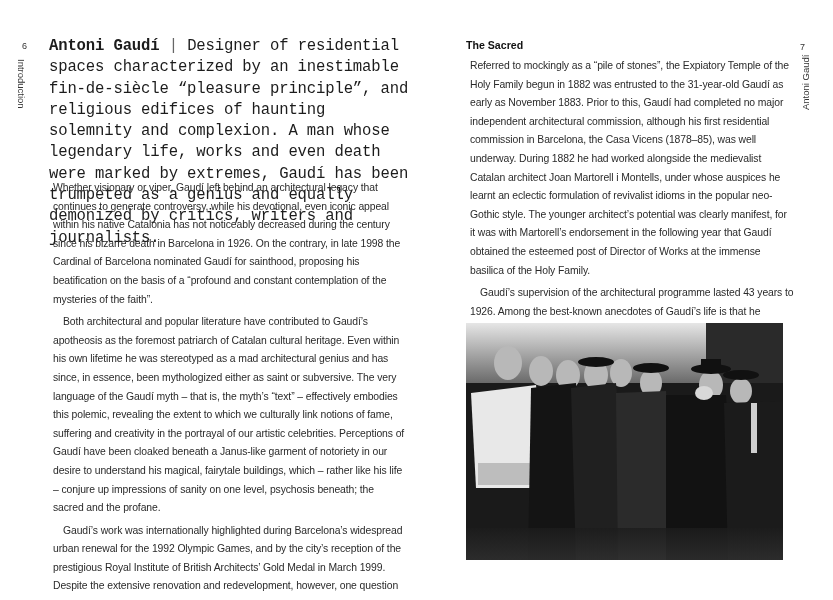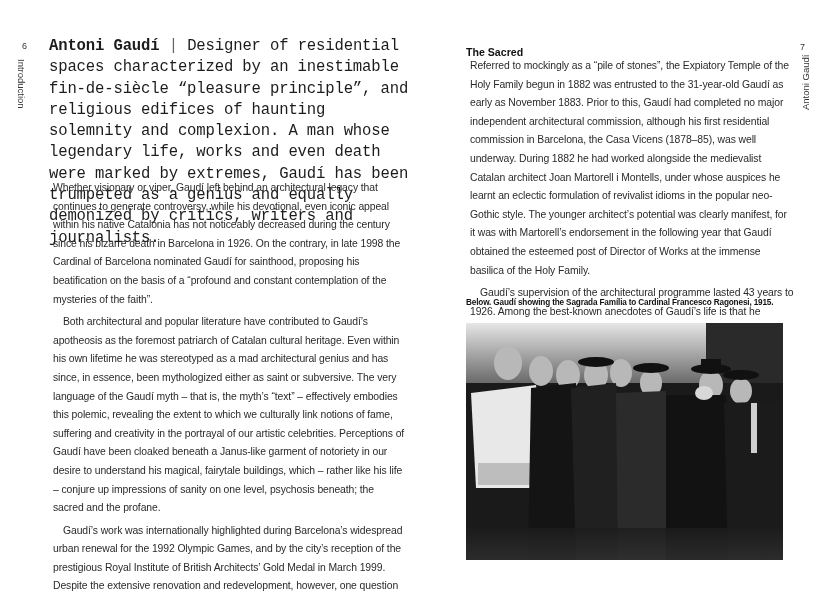--- a/index.html
+++ b/index.html
@@ -28,21 +28,21 @@
 
   .body-text {
     position: absolute; font-size: 10.4px; line-height: 18.6px; color: #2a2a2a; letter-spacing: -0.1px;
   }
   .body-text p { margin: 4px; }
   .body-text p.indent { text-indent: 10px; }
   .left-body { left: 49px; top: 175px; width: 360px; }
   .right-body { left: 50px; top: 53px; width: 332px; }
 
   .section-heading {
-    position: absolute; left: 50px; top: 46px; font-size: 10.6px; font-weight: bold; color: #111;
+    position: absolute; left: 50px; top: 39px; font-size: 10.6px; font-weight: bold; color: #111;
   }
 
   .caption {
     position: absolute; left: 50px; top: 298px; font-size: 8.2px; font-weight: bold; color: #111; letter-spacing: -0.15px; white-space: nowrap;
   }
 
   .photo {
     position: absolute; left: 50px; top: 323px; width: 317px; height: 237px; overflow: hidden;
     background: linear-gradient(180deg, #d9d9d9 0%, #5a5a5a 20%, #1e1e1e 55%, #141414 100%);
   }
@@ -72,21 +72,20 @@
   <div class="folio folio-right">7</div>
   <div class="running-head running-head-right">Antoni Gaudí</div>
 
   <div class="section-heading">The Sacred</div>
 
   <div class="body-text right-body">
     <p>Referred to mockingly as a “pile of stones”, the Expiatory Temple of the Holy Family begun in 1882 was entrusted to the 31-year-old Gaudí as early as November 1883. Prior to this, Gaudí had completed no major independent architectural commission, although his first residential commission in Barcelona, the Casa Vicens (1878–85), was well underway. During 1882 he had worked alongside the medievalist Catalan architect Joan Martorell i Montells, under whose auspices he learnt an eclectic formulation of revivalist idioms in the popular neo-Gothic style. The younger architect’s potential was clearly manifest, for it was with Martorell’s endorsement in the following year that Gaudí obtained the esteemed post of Director of Works at the immense basilica of the Holy Family.</p>
     <p class="indent">Gaudí’s supervision of the architectural programme lasted 43 years to 1926. Among the best-known anecdotes of Gaudí’s life is that he resided in modest workshops in the church precinct during his final years: a decision no doubt dictated by a combination of logistical convenience, the effects of increasing</p>
   </div>
 
-  <div class="caption">Below. Gaudí showing the Sagrada Família to Cardinal Francesco Ragonesi, 1915.</div>
 
   <div class="photo">
     <svg width="317" height="237" viewBox="0 0 317 237">
       <defs>
         <linearGradient id="sky" x1="0" y1="0" x2="0" y2="1">
           <stop offset="0" stop-color="#e6e6e6"></stop>
           <stop offset="1" stop-color="#6a6a6a"></stop>
         </linearGradient>
         <linearGradient id="ground" x1="0" y1="0" x2="0" y2="1">
           <stop offset="0" stop-color="#1c1c1c"></stop>

